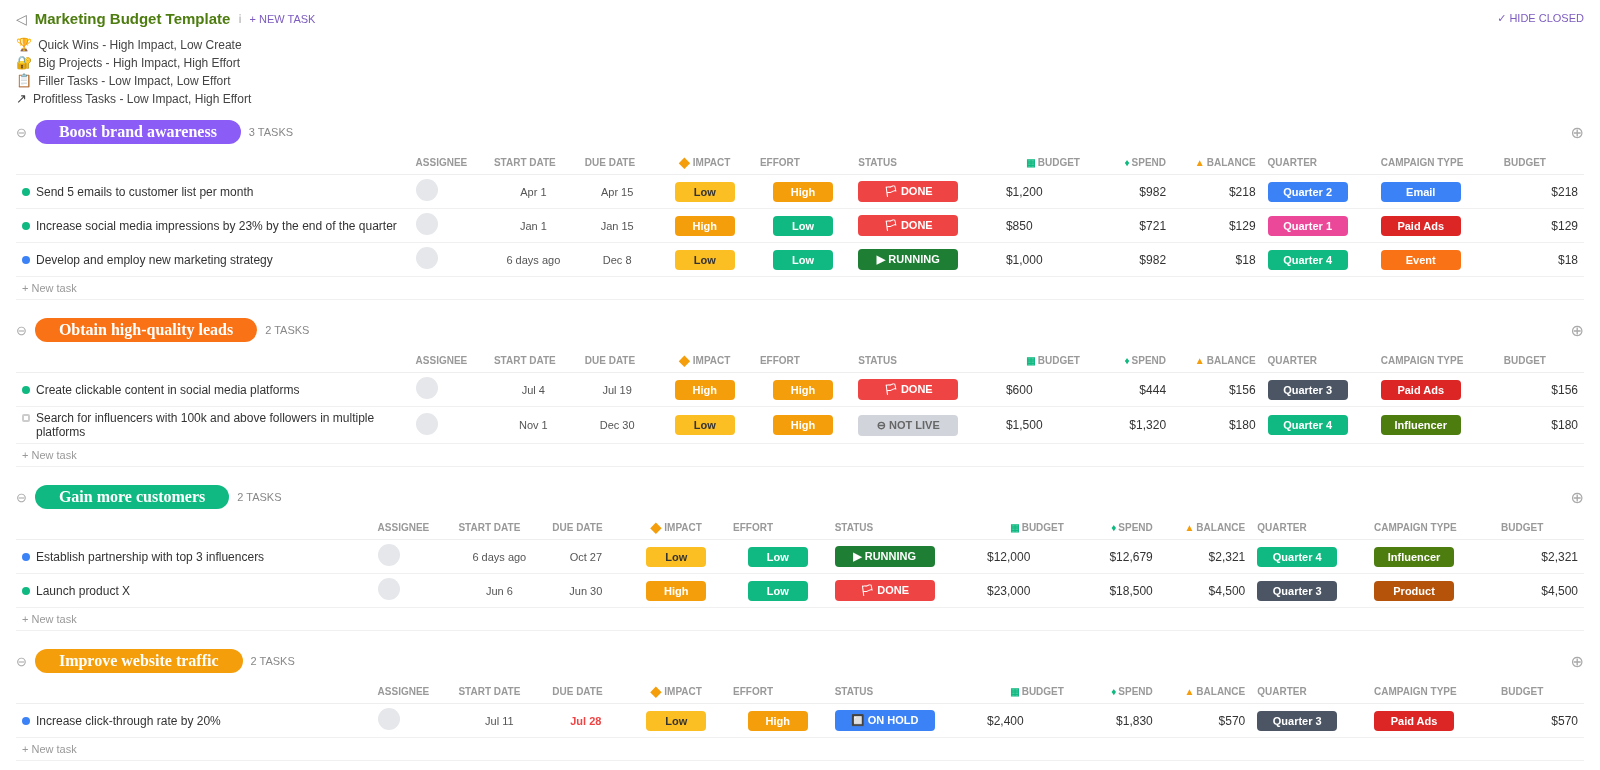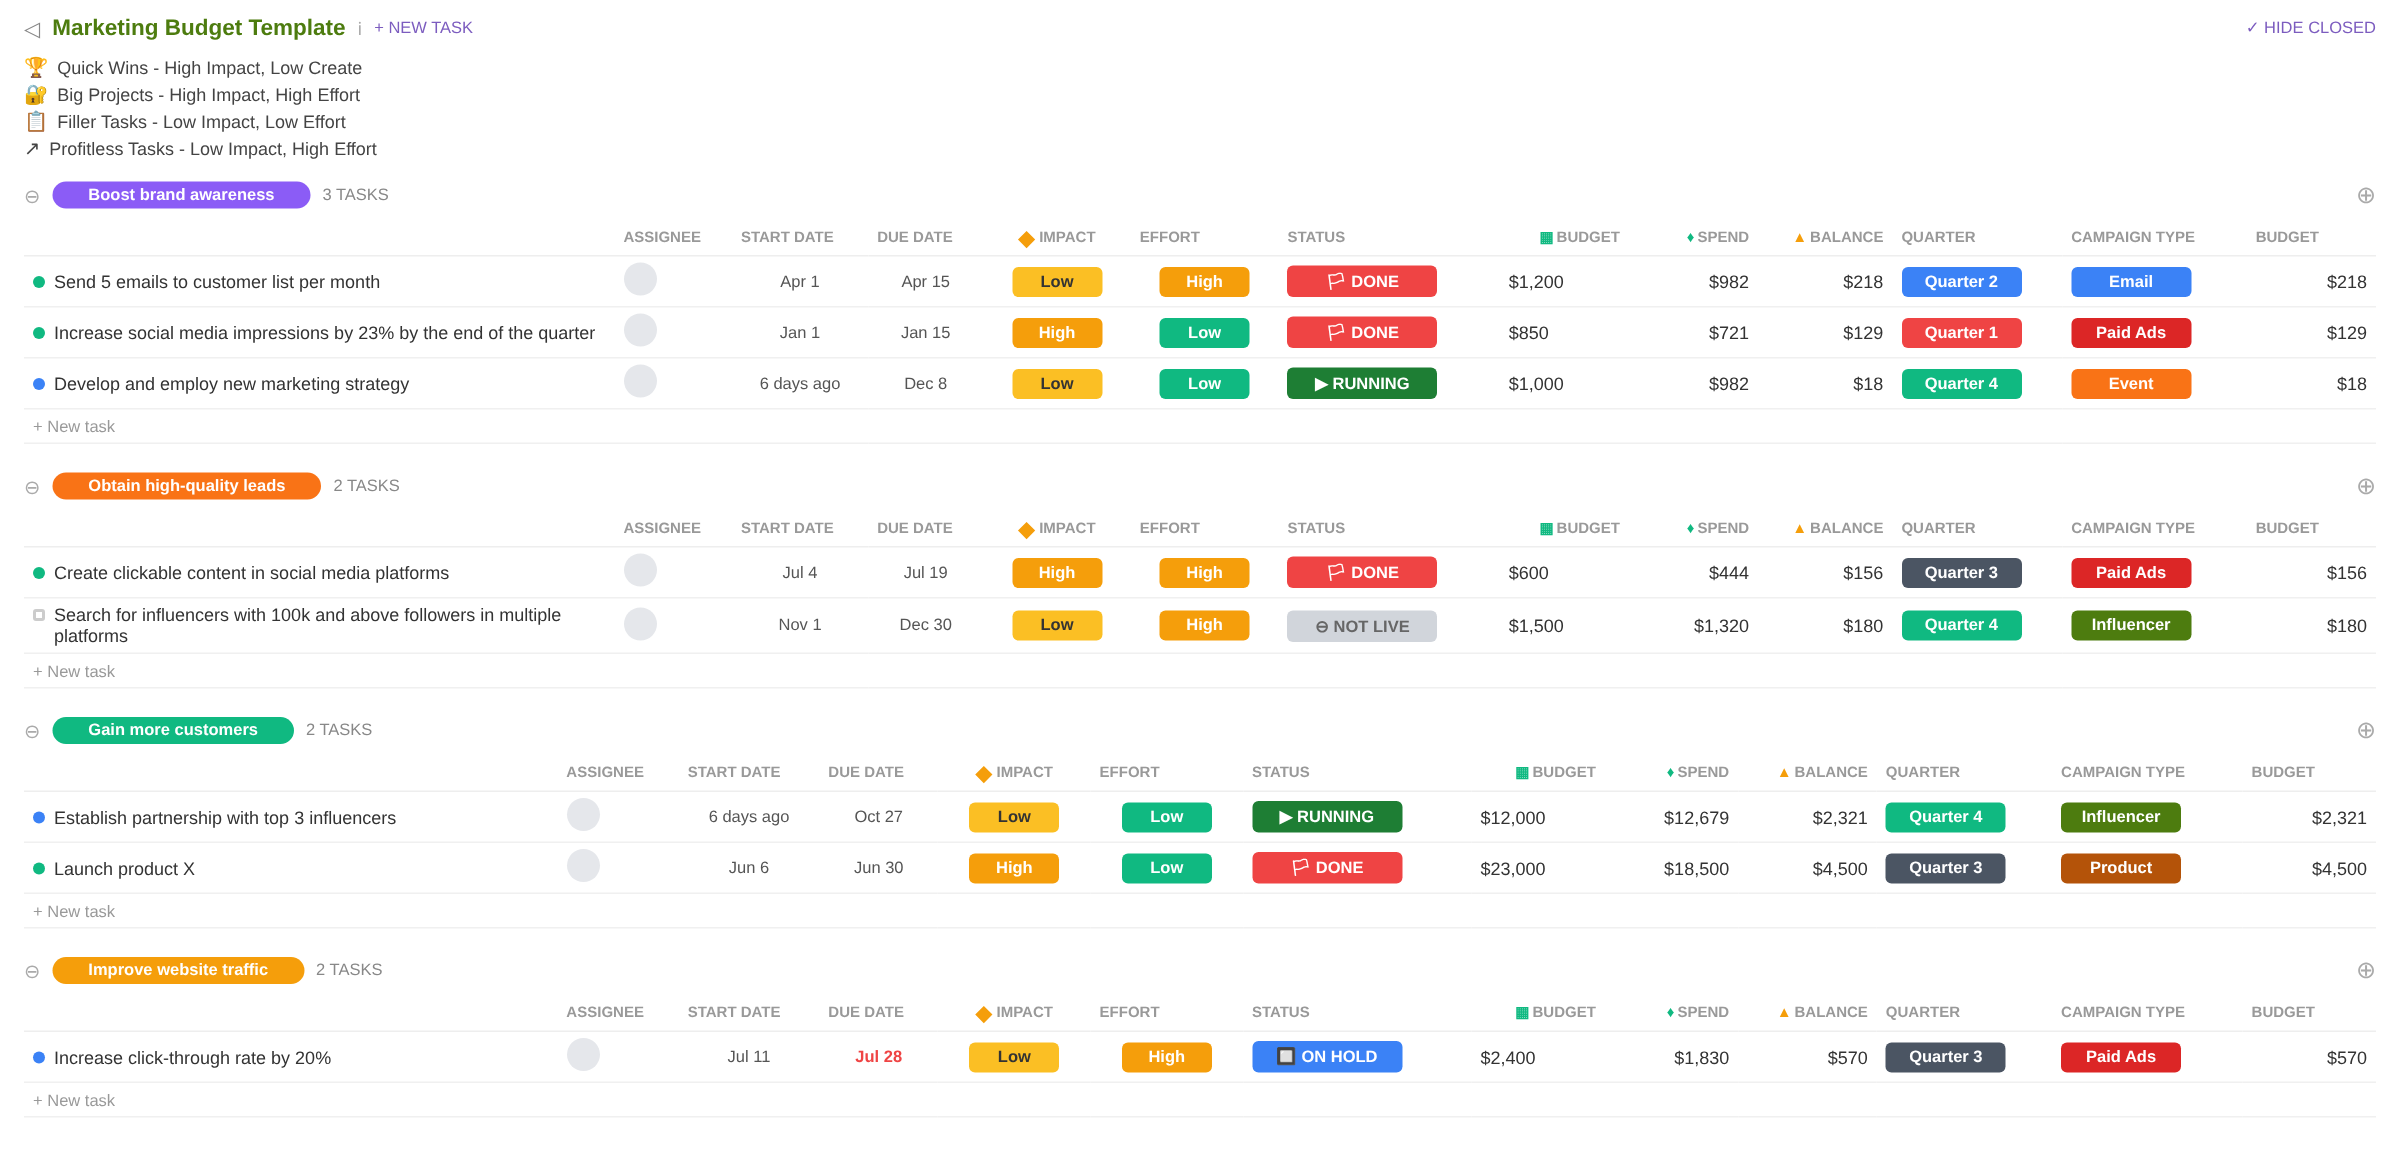--- a/index.html
+++ b/index.html
@@ -18,21 +18,21 @@
     
     
     .legend { margin-bottom: 14px; display: flex; flex-direction: column; gap: 3px; }
     .legend-item { display: flex; align-items: center; gap: 6px; font-size: 12px; color: #444; }
     .legend-icon { font-size: 13px; }
     
     
     .section { margin-bottom: 18px; }
     .section-header { display: flex; align-items: center; gap: 8px; margin-bottom: 6px; }
     .section-collapse { color: #aaa; cursor: pointer; font-size: 13px; }
-    .section-label { padding: 3px 24px; border-radius: 12px; font-size: 11px; font-weight: 600; color: #fff; cursor: pointer; }
+    .section-label { padding: 3px 24px; border-radius: 12px; font-size: 16px; font-weight: 600; color: #fff; cursor: pointer; font-family: Liberation Serif, serif; }
     .section-count { font-size: 11px; color: #888; font-weight: 500; }
     .section-add { color: #aaa; font-size: 16px; cursor: pointer; margin-left: auto; }
     
     
     .task-table { width: 100%; border-collapse: collapse; }
     .task-table th { font-size: 10px; font-weight: 600; color: #999; text-transform: uppercase; padding: 4px 6px; text-align: left; border-bottom: 1px solid #eee; white-space: nowrap; }
     .task-table td { padding: 4px 6px; border-bottom: 1px solid #f0f0f0; vertical-align: middle; }
     .task-name-cell { min-width: 280px; max-width: 320px; }
     .task-name { font-size: 12px; color: #333; display: flex; align-items: flex-start; gap: 6px; }
     .task-dot { width: 8px; height: 8px; border-radius: 50%; flex-shrink: 0; margin-top: 3px; }
@@ -53,21 +53,21 @@
     .status-badge { padding: 4px 8px; border-radius: 4px; font-size: 11px; font-weight: 600; color: #fff; display: inline-flex; align-items: center; gap: 4px; min-width: 100px; justify-content: center; }
     .status-done { background: #ef4444; text-align: center; }
     .status-running { background: #1e7e34; }
     .status-notlive { background: #d1d5db; color: #666; text-align: right; }
     .status-onhold { background: #3b82f6; color: #fff; }
     
     
     .money-cell { text-align: right; min-width: 70px; font-size: 12px; }
     .quarter-cell { min-width: 90px; margin-left: 20px; }
     .quarter-badge { padding: 4px 8px; border-radius: 4px; font-size: 11px; font-weight: 600; color: #fff; display: inline-block; min-width: 80px; text-align: center; }
-    .q1 { background: #ef4444; }
+    .q1 { background: #ec4899; }
     .q2 { background: #3b82f6; }
     .q3 { background: #4b5563; }
     .q4 { background: #10b981; }
     
     .campaign-cell { min-width: 100px; }
     .campaign-badge { padding: 4px 8px; border-radius: 4px; font-size: 11px; font-weight: 600; color: #fff; display: inline-block; min-width: 80px; text-align: center; }
     .camp-email { background: #3b82f6; }
     .camp-paidads { background: #dc2626; }
     .camp-event { background: #f97316; }
     .camp-influencer { background: #4d7c0f; }

